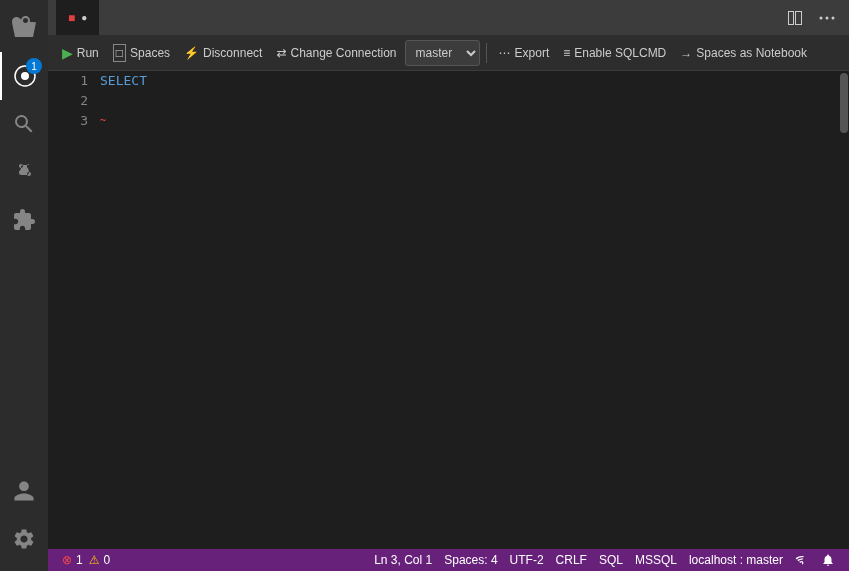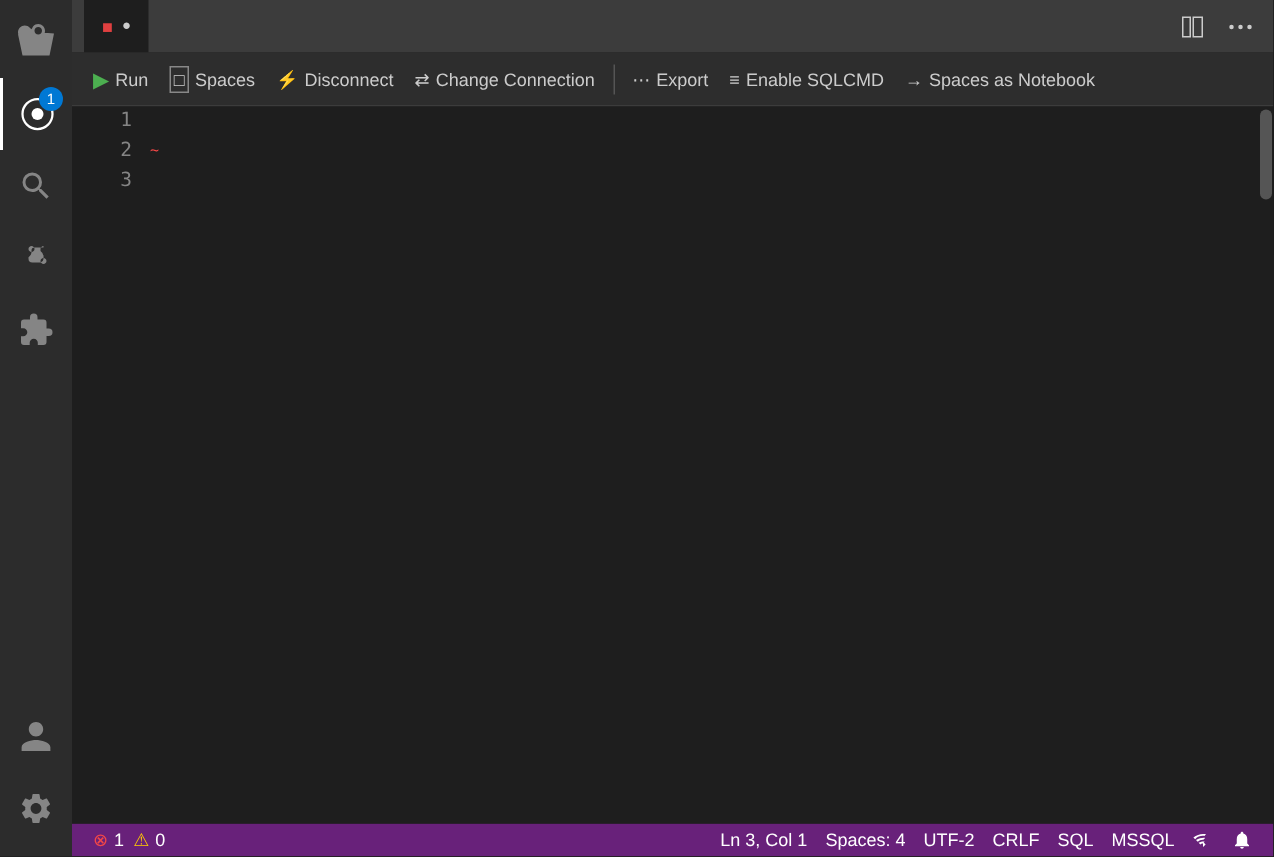--- a/index.html
+++ b/index.html
@@ -333,20 +333,26 @@
       <span>Spaces</span>
     </div>
     <div class="toolbar-btn">
       <span>⚡</span>
       <span>Disconnect</span>
     </div>
     <div class="toolbar-btn">
       <span>⇄</span>
       <span>Change Connection</span>
     </div>
+    <select class="toolbar-select">
+      <option>master</option>
+      <option>tempdb</option>
+      <option>model</option>
+      <option>msdb</option>
+    </select>
     <div class="toolbar-separator"></div>
     <div class="toolbar-btn">
       <span>⋯</span>
       <span>Export</span>
     </div>
     <div class="toolbar-btn">
       <span>≡</span>
       <span>Enable SQLCMD</span>
     </div>
     <div class="toolbar-btn">
@@ -357,20 +363,23 @@
 
   <div class="editor-area">
 
     <div class="line-numbers">
       <div class="line-number">1</div>
       <div class="line-number">2</div>
       <div class="line-number">3</div>
     </div>
 
     <div class="editor-content">
+      <div class="code-line">
+        <span class="keyword">SELECT</span>
+      </div>
       <div class="code-line"></div>
       <div class="code-line">
         <span class="error-marker">~</span>
       </div>
     </div>
 
     <div class="scrollbar-right">
       <div class="scrollbar-thumb"></div>
     </div>
   </div>
@@ -397,20 +406,23 @@
       <div class="status-item">
         <span>CRLF</span>
       </div>
       <div class="status-item">
         <span>SQL</span>
       </div>
       <div class="status-item">
         <span>MSSQL</span>
       </div>
       <div class="status-item">
+        <span>localhost : master</span>
+      </div>
+      <div class="status-item">
         <svg width="14" height="14" viewBox="0 0 24 24" fill="currentColor">
             <path d="M1 9l2 2c2.88-2.88 6.79-4.08 10.54-3.62l1.96-1.96C10.88 4.27 5.43 5.57 1 9zm3 3l2 2c1.77-1.77 4.1-2.53 6.39-2.28l2.08-2.08C11.72 9.13 7.63 10.17 4 12zm3 3l2 2c.77-.77 1.75-1.1 2.74-.98l2.1-2.1C12.12 13.5 9.43 14.29 7 15zm5 5l3-3-3-3v6z"></path>
           </svg>
       </div>
       <div class="status-item">
         <svg width="14" height="14" viewBox="0 0 24 24" fill="currentColor">
             <path d="M12 22c1.1 0 2-.9 2-2h-4c0 1.1.9 2 2 2zm6-6v-5c0-3.07-1.63-5.64-4.5-6.32V4c0-.83-.67-1.5-1.5-1.5s-1.5.67-1.5 1.5v.68C7.64 5.36 6 7.92 6 11v5l-2 2v1h16v-1l-2-2z"></path>
           </svg>
       </div>
     </div>

